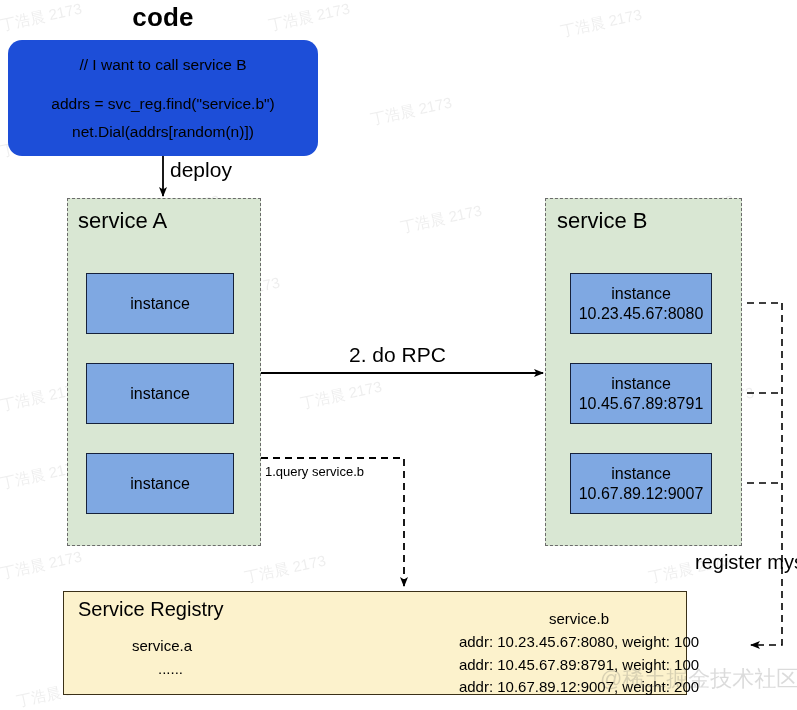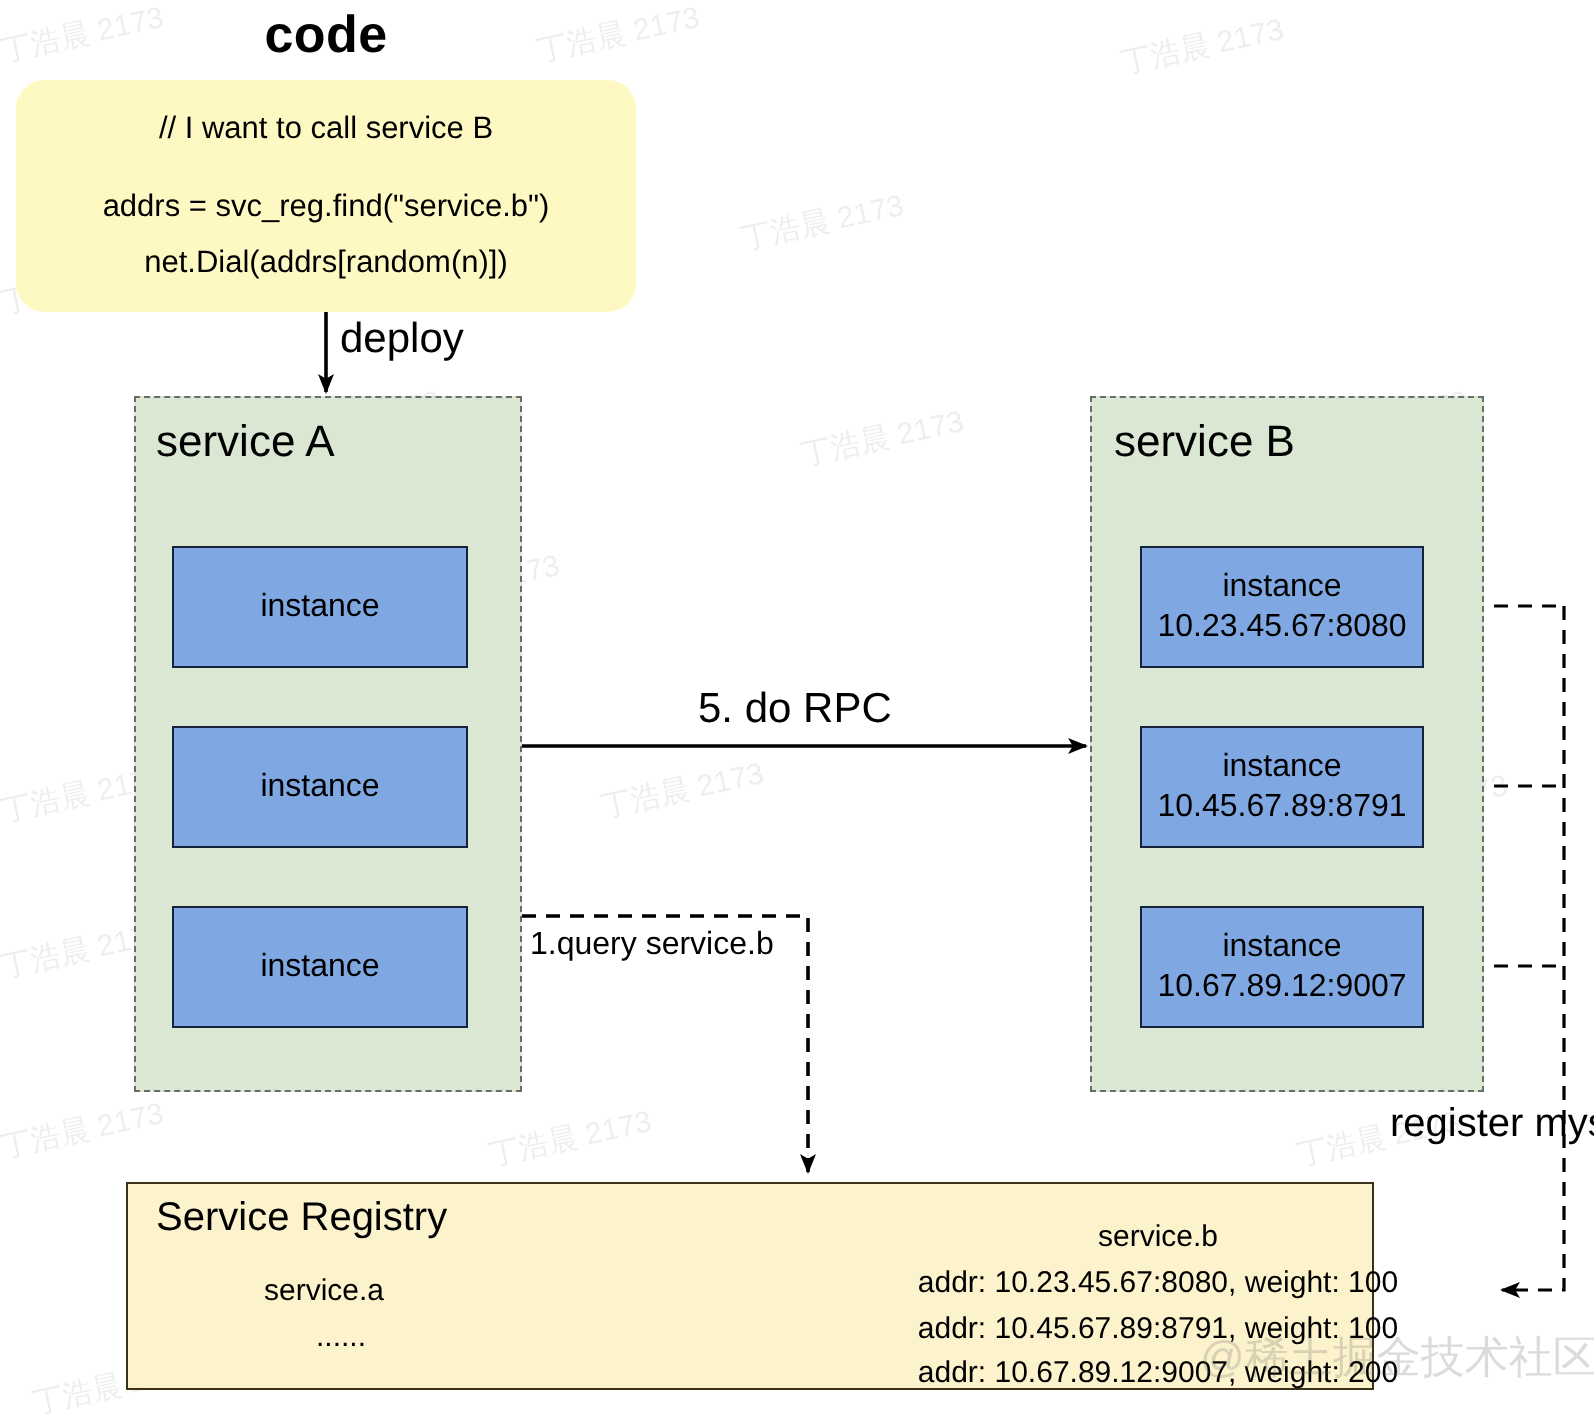--- a/index.html
+++ b/index.html
@@ -51,21 +51,21 @@
     width: 310px;
     text-align: center;
     font-size: 26px;
     font-weight: bold;
     letter-spacing: 0.2px;
   }
   #code-box {
     position: absolute;
     left: 8px; top: 40px;
     width: 310px; height: 116px;
-    background: #fef9c3;
+    background: #1d4ed8;
     border-radius: 14px;
     display: flex;
     flex-direction: column;
     align-items: center;
     justify-content: center;
     gap: 8px;
   }
   #code-box .ln {
     font-size: 15.5px;
     line-height: 1.25;
@@ -209,22 +209,22 @@
   </div>
   <div class="inst" style="left:570px; top:363px; width:142px; height:61px;">
     <span class="t">instance</span>
     <span class="t">10.45.67.89:8791</span>
   </div>
   <div class="inst" style="left:570px; top:453px; width:142px; height:61px;">
     <span class="t">instance</span>
     <span class="t">10.67.89.12:9007</span>
   </div>
 
-  <div class="edge-label" style="left:349px; top:343px;">5. do RPC</div>
-  <div class="edge-label" style="left:265px; top:464px; font-size:16px;">1.query service.b</div>
+  <div class="edge-label" style="left:349px; top:343px;">2. do RPC</div>
+  <div class="edge-label" style="left:265px; top:464px; font-size:13px;">1.query service.b</div>
   <div class="edge-label" style="left:695px; top:551px; font-size:20px;">register myself</div>
 
   <div id="registry">
     <div id="registry-title">Service Registry</div>
     <div id="registry-left">
       <span>service.a</span><br>
       <span style="display:inline-block; padding-left:26px;">......</span>
     </div>
     <div id="registry-right">
       <span class="hdr">service.b</span>

